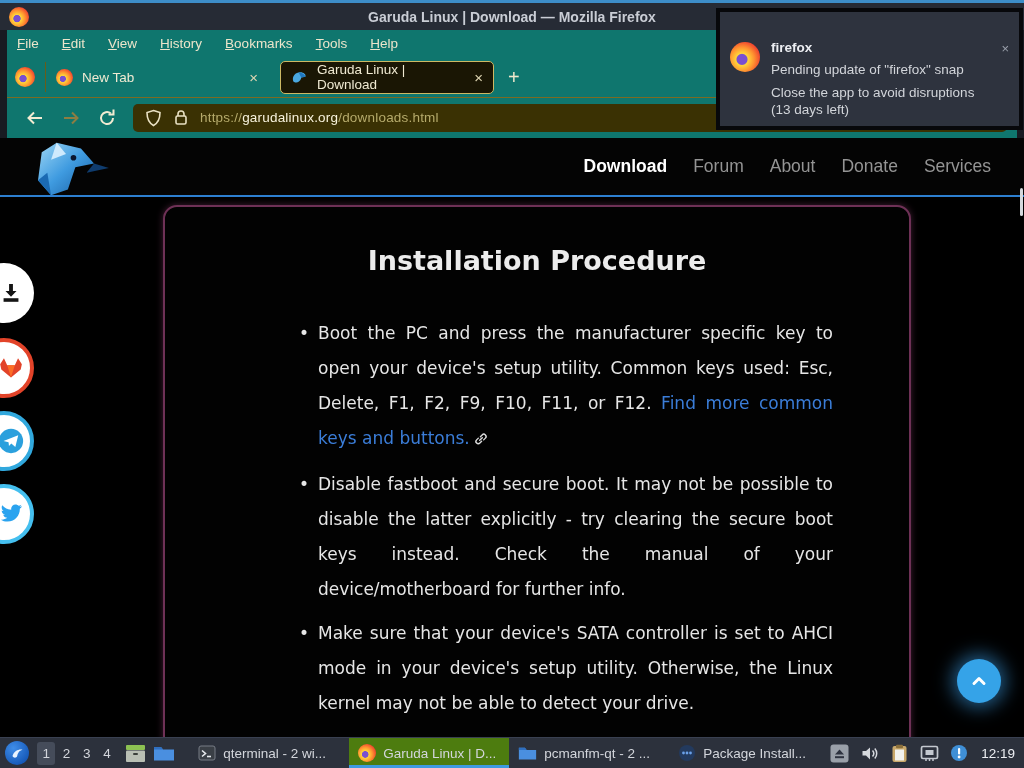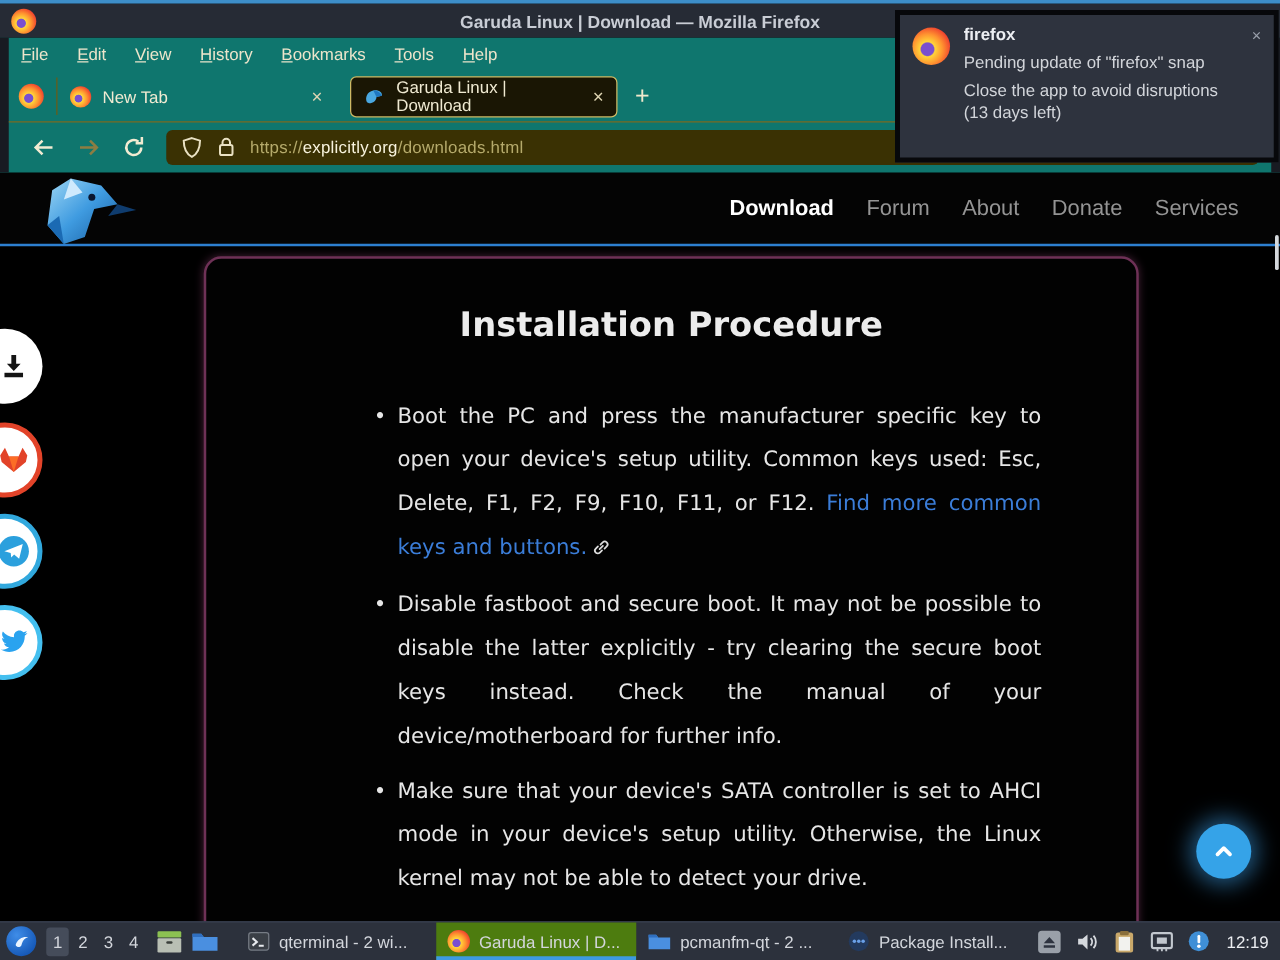--- a/index.html
+++ b/index.html
@@ -88,21 +88,21 @@
   #scroll-top { left:957px; top:659px; width:44px; height:44px; border-radius:50%;
                 background:#35a3e8; box-shadow:0 0 18px 5px rgba(60,160,235,.55);
                 display:flex; align-items:center; justify-content:center; z-index:3; cursor:pointer;}
 
   
   #page-scrollbar { right:1px; top:188px; width:3px; height:28px; background:#d4d8dc;
                     border-radius:2px; z-index:6; }
 
   
   #notify { left:716px; top:8px; width:307px; height:122px; background:#2e333e;
-            border:4px solid #07080b; z-index:10; padding:7px 10px; display:flex; gap:11px;}
+            border:4px solid #07080b; z-index:10; padding:27px 10px; display:flex; gap:11px;}
   #notify .ff-icon { width:30px; height:30px; margin-top:3px; }
   #notify .n-body { flex:1; font-size:13.5px; color:#d2d5da; line-height:17px; }
   #notify .n-title { font-weight:bold; color:#eceef2; margin-bottom:5px; font-size:13.5px;}
   #notify .n-line2 { margin-top:6px; }
   #notify .n-close { color:#9aa0ab; font-size:13px; cursor:pointer; margin-top:2px;}
 
   
   #taskbar { left:0; top:737px; width:1024px; height:31px; background:#2c313c;
              border-top:1px solid #394051; display:flex; align-items:center; z-index:20;
              color:#d3d6dc; font-size:13.5px; }
@@ -188,21 +188,21 @@
         </svg>
     </span>
     <div id="url-field">
       <svg width="17" height="18" viewBox="0 0 17 18">
         <path d="M8.5 1.5 L15 3.5 C15 10 13 14 8.5 16.5 C4 14 2 10 2 3.5 Z" fill="none" stroke="#e9e1c3" stroke-width="1.6"></path>
       </svg>
       <svg width="14" height="17" viewBox="0 0 14 17">
         <rect x="2" y="7" width="10" height="8" rx="1.5" fill="none" stroke="#e9e1c3" stroke-width="1.6"></rect>
         <path d="M4 7 V5 a3 3 0 0 1 6 0 V7" fill="none" stroke="#e9e1c3" stroke-width="1.6"></path>
       </svg>
-      <span id="url-text"><span>https://</span><span class="host">explicitly.org</span><span>/downloads.html</span></span>
+      <span id="url-text"><span>https://</span><span class="host">garudalinux.org</span><span>/downloads.html</span></span>
     </div>
   </div>
 </div>
 
 <div class="abs" id="site-header">
   <div id="logo">
     <svg viewBox="0 0 100 60">
       <defs>
         <linearGradient id="eg" x1="0" y1="0" x2="1" y2="1">
           <stop offset="0" stop-color="#9ed7f5"></stop>

